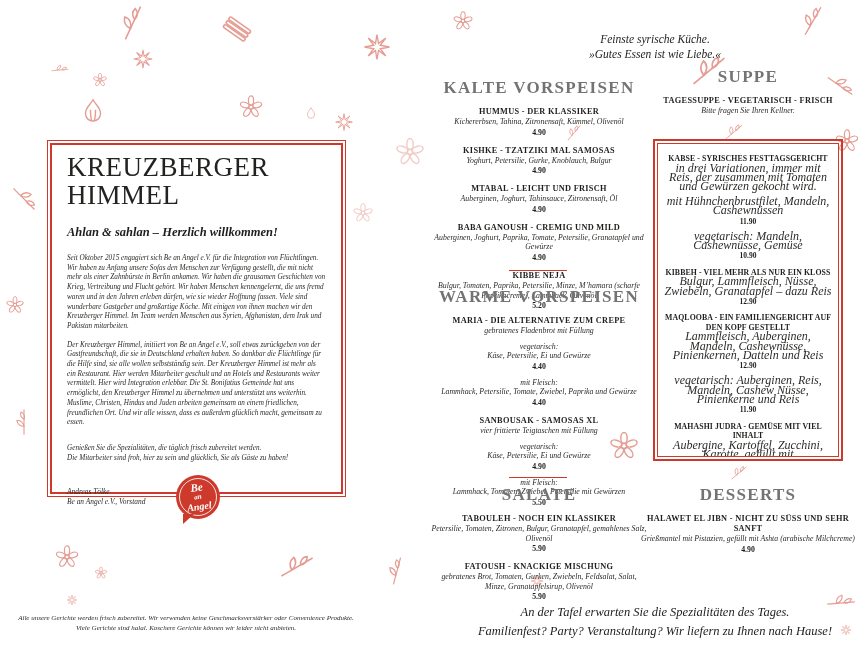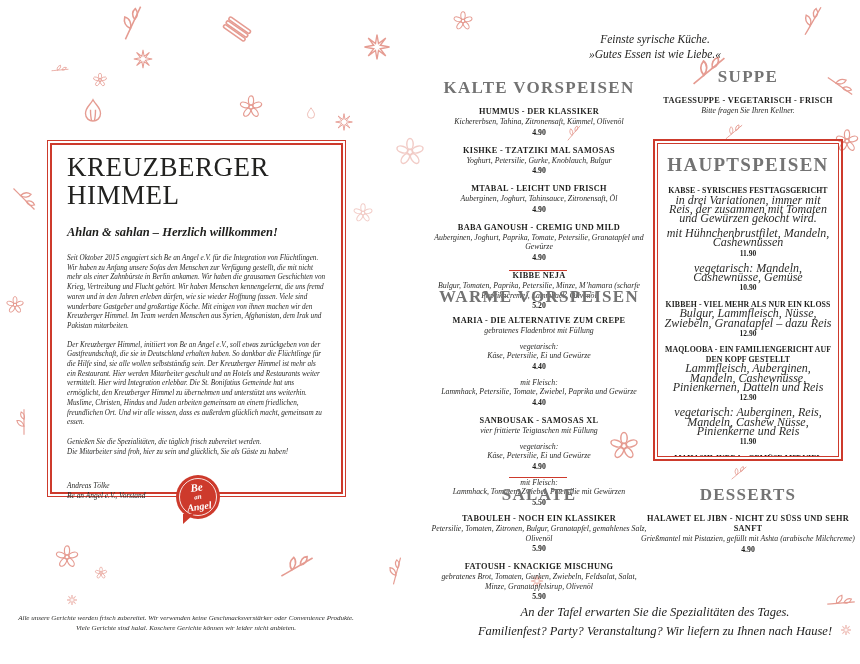--- a/index.html
+++ b/index.html
@@ -13,21 +13,21 @@
   .deco.light{opacity:.38;}
   
   .intro-box{position:absolute;left:47px;top:140px;width:299px;height:357px;
     border:1px solid #cd3a2c;padding:2px;box-sizing:border-box;}
   .intro-inner{border:2px solid #cd3a2c;width:100%;height:100%;box-sizing:border-box;
     padding:8px 15px 0 15px;}
   .intro-title{font-size:27px;line-height:28px;letter-spacing:.5px;font-weight:normal;color:#222220;}
   .intro-greeting{margin-top:16px;font-size:12.5px;font-weight:bold;font-style:italic;}
   .intro-body{margin-top:14px;}
   .intro-body p{margin:0 0 9px 0;font-size:7.2px;line-height:9.7px;font-style:italic;color:#2b2b29;}
-  .intro-closing{margin-top:10px;font-size:7.2px;line-height:9.7px;font-style:italic;color:#2b2b29;}
+  .intro-closing{margin-top:16px;font-size:7.2px;line-height:9.7px;font-style:italic;color:#2b2b29;}
   .intro-sign{margin-top:24px;font-size:7.4px;line-height:10px;font-style:italic;color:#2b2b29;}
   
   .logo{position:absolute;left:176px;top:475px;width:44px;height:44px;background:#cd3a2c;
     border-radius:50%;z-index:5;}
   .logo::before{content:"";position:absolute;inset:3px;border:1px solid rgba(255,255,255,.85);
     border-radius:50%;}
   .logo-tail{position:absolute;left:7px;top:39px;width:0;height:0;
     border-top:10px solid #cd3a2c;border-right:11px solid transparent;}
   .logo-text{position:absolute;inset:0;display:flex;flex-direction:column;align-items:center;
     justify-content:center;transform:rotate(-8deg);color:#fff;font-style:italic;font-weight:bold;}
@@ -394,21 +394,20 @@
   <div class="menu-col" id="col-soup">
     <h2 class="sec-title">SUPPE</h2>
     <div class="item">
       <div class="item-name">TAGESSUPPE - VEGETARISCH - FRISCH</div>
       <div class="item-desc">Bitte fragen Sie Ihren Kellner.</div>
     </div>
   </div>
 
   <div class="mains-box">
     <div class="mains-inner">
-      <h2 class="sec-title">HAUPTSPEISEN</h2>
       <div class="item">
         <div class="item-name">KABSE - SYRISCHES FESTTAGSGERICHT</div>
         <div class="item-desc">in drei Variationen, immer mit Reis, der zusammen mit Tomaten und Gewürzen gekocht wird.</div>
         <div class="variant">
           <div class="item-desc">mit Hühnchenbrustfilet, Mandeln, Cashewnüssen</div>
           <div class="item-price">11.90</div>
         </div>
         <div class="variant">
           <div class="item-desc">vegetarisch: Mandeln, Cashewnüsse, Gemüse</div>
           <div class="item-price">10.90</div>

